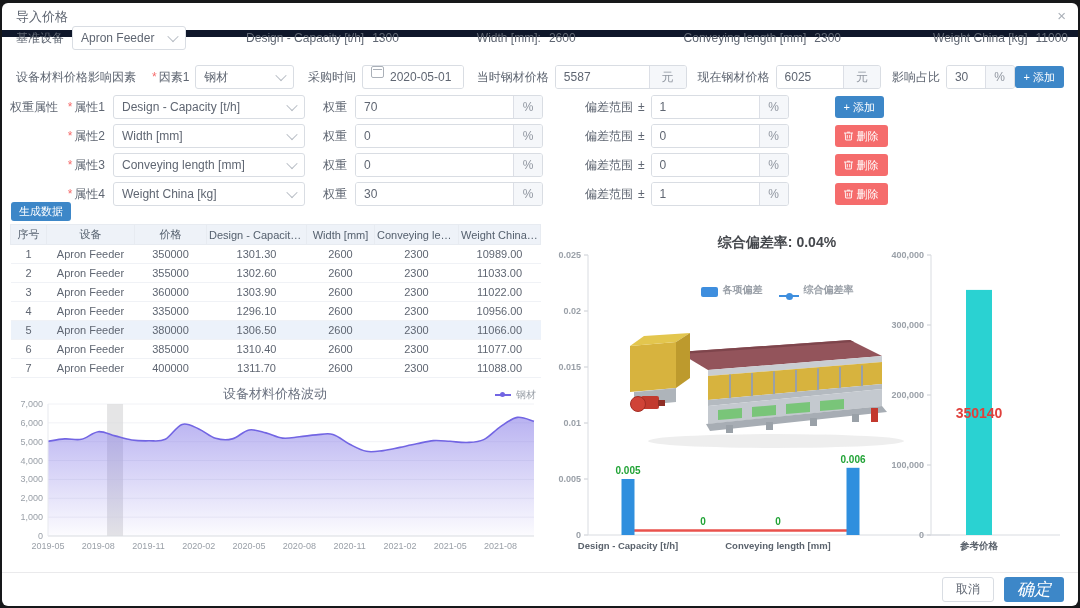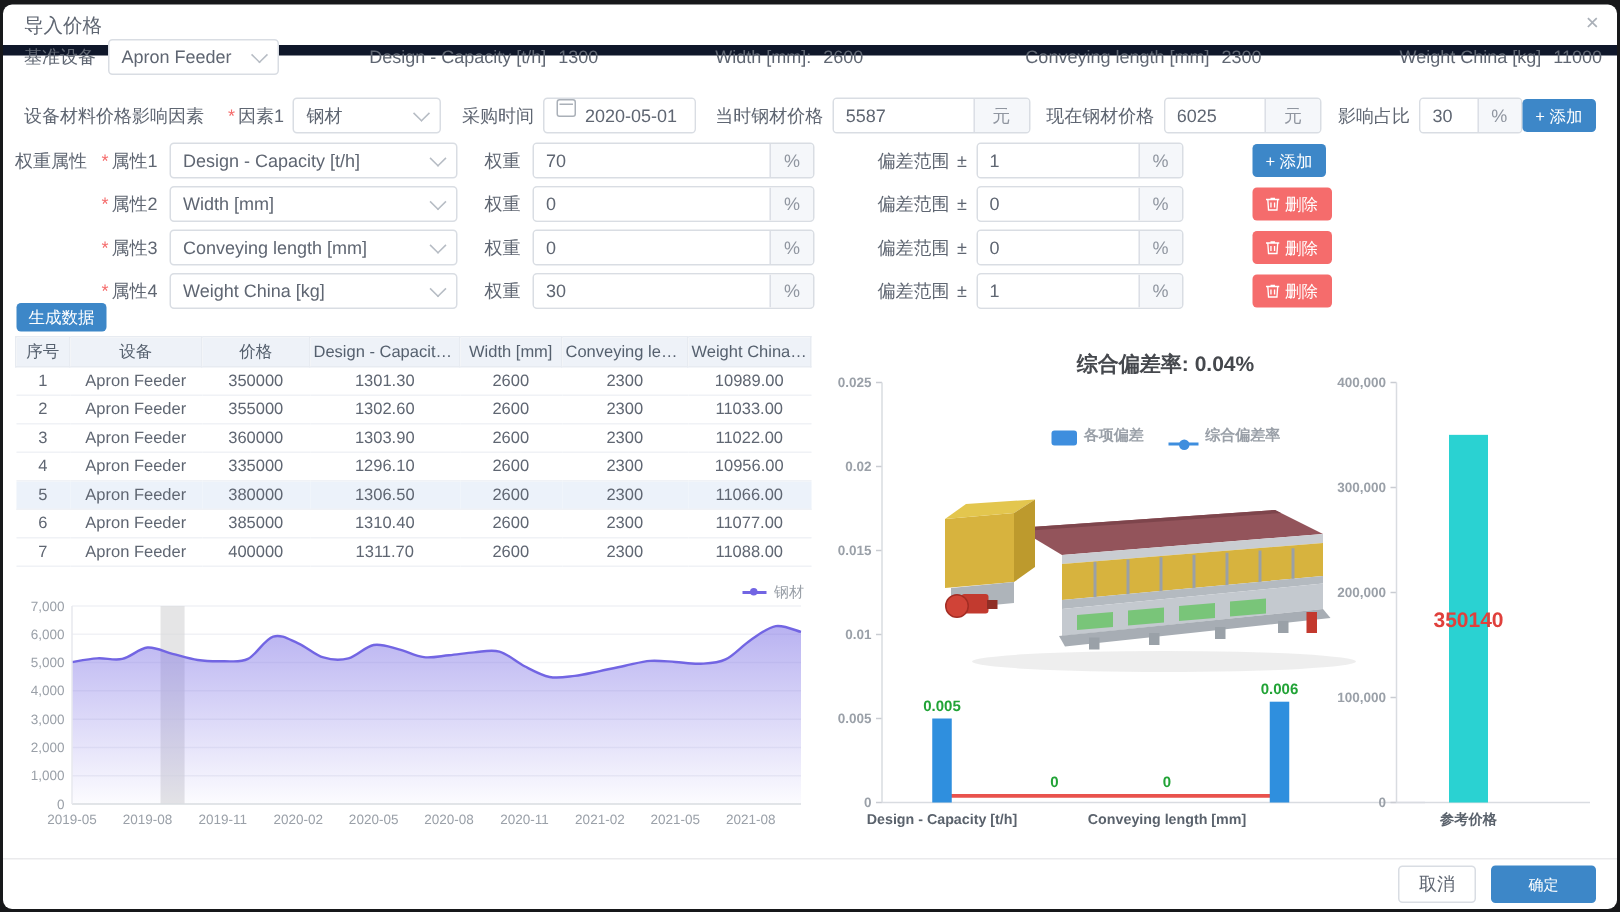--- a/index.html
+++ b/index.html
@@ -62,21 +62,21 @@
              font-size:10px;color:#9aa0a8;}
   .rc-legend .bsw{width:17px;height:10px;border-radius:2px;background:#3e8ede;margin-right:5px;}
   .rc-legend .lsw{width:20px;height:2px;background:#3e8ede;position:relative;margin-right:5px;}
   .rc-legend .lsw::after{content:"";position:absolute;left:7px;top:-2.5px;width:7px;height:7px;border-radius:50%;background:#3e8ede;}
   .rc-legend .itm{display:flex;align-items:flex-end;}
   .machine{position:absolute;left:64px;top:98px;}
   
   .dlg-footer{position:absolute;left:0;right:0;bottom:0;height:33px;border-top:1px solid #eaeaec;
               display:flex;align-items:center;justify-content:flex-end;gap:10px;padding-right:14px;}
   .btn-cancel{height:25px;padding:0 13px;background:#fff;border:1px solid #d9dde3;color:#5f6672;font-size:12px;border-radius:3px;}
-  .btn-ok{height:25px;padding:0 25px;font-size:10px;}
+  .btn-ok{height:25px;padding:0 13px;font-size:17px;font-style:italic;}
   svg text{font-family:"Liberation Sans","DejaVu Sans",sans-serif;}
 </style>
 </head>
 <body>
 
 <div class="modal">
 
   <div class="dlg-header">
     <span class="dlg-title">导入价格</span>
     <span class="dlg-close">×</span>
@@ -318,20 +318,21 @@
           <td>400000</td>
           <td>1311.70</td>
           <td>2600</td>
           <td>2300</td>
           <td>11088.00</td>
         </tr>
       </tbody>
   </table>
 
   <div class="lc">
+    <div class="lc-title">设备材料价格波动</div>
     <div class="lc-legend">
       <span class="sw"></span>
       <span>钢材</span>
     </div>
     <svg id="line-svg" width="530" height="176" style="position:absolute;left:0;top:0;">
         <text x="33" y="155" text-anchor="end" font-size="9" fill="#9aa0a8">0</text>
         <line x1="38" y1="133.14285714285717" x2="524" y2="133.14285714285717" stroke="#f1f2f6" stroke-width="1"></line>
         <text x="33" y="136.14285714285717" text-anchor="end" font-size="9" fill="#9aa0a8">1,000</text>
         <line x1="38" y1="114.28571428571429" x2="524" y2="114.28571428571429" stroke="#f1f2f6" stroke-width="1"></line>
         <text x="33" y="117.28571428571429" text-anchor="end" font-size="9" fill="#9aa0a8">2,000</text>

